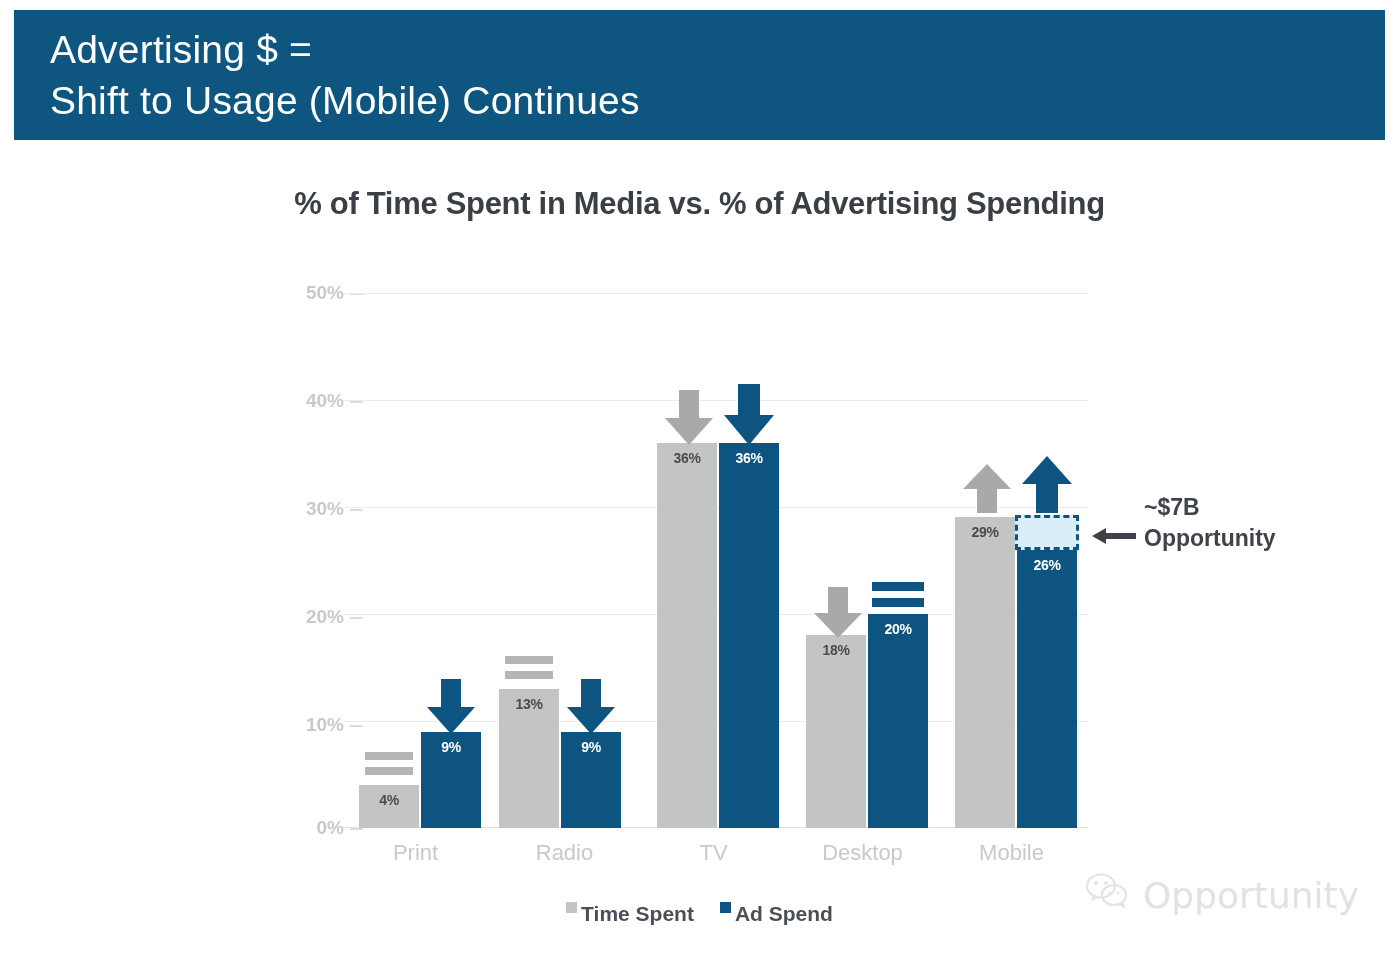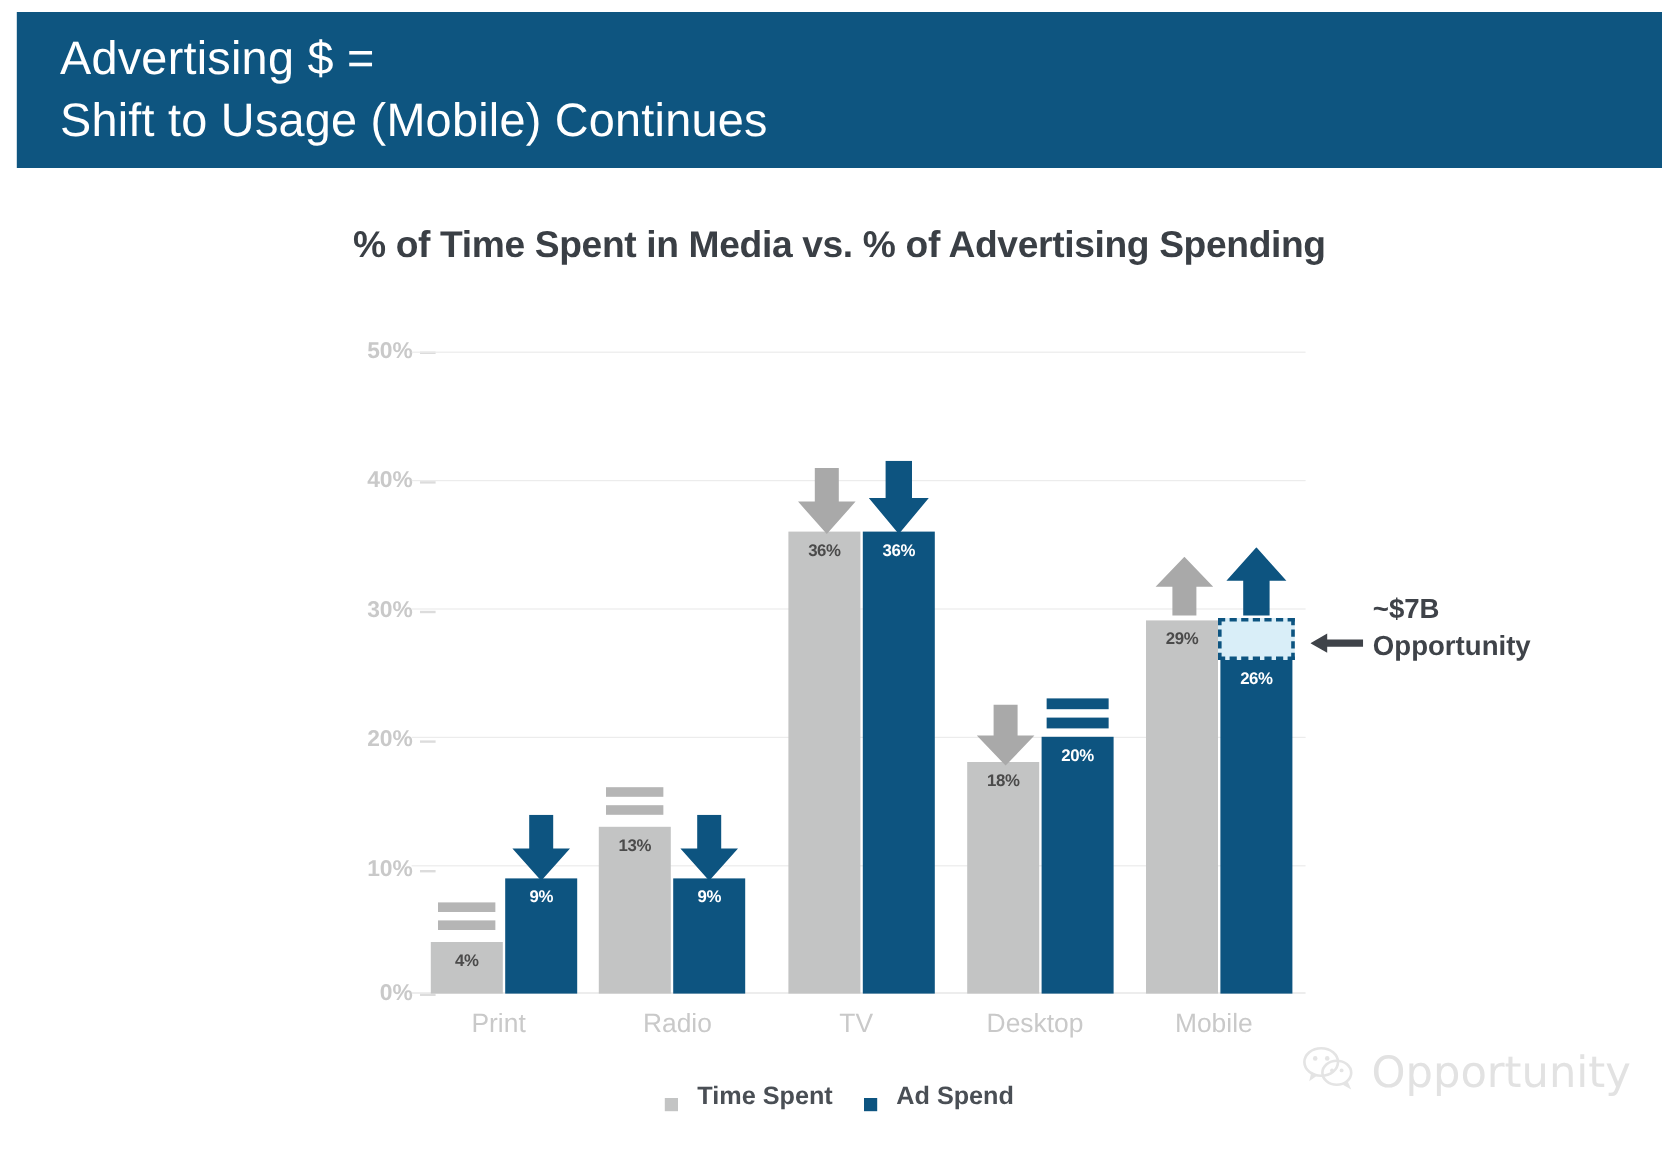--- a/index.html
+++ b/index.html
@@ -132,21 +132,21 @@
   }
 
   
   #legend{
     position:absolute;
     left:0; top:902px; width:1399px;
     display:flex; justify-content:center; align-items:center;
     gap:26px;
     font-size:21px; font-weight:bold; color:#4a4f55;
   }
-  .legend-item{ display:flex; align-items:flex-end; gap:16px; }
+  .legend-item{ display:flex; align-items:flex-start; gap:4px; }
   .legend-swatch{ width:11px;height:11px; display:inline-block; }
 
   
   #watermark{
     position:absolute;
     right:40px; bottom:42px;
     display:flex; align-items:center; gap:12px;
     color:#e2e2e2;
     font-size:36px;
     font-family:"DejaVu Sans", sans-serif;

